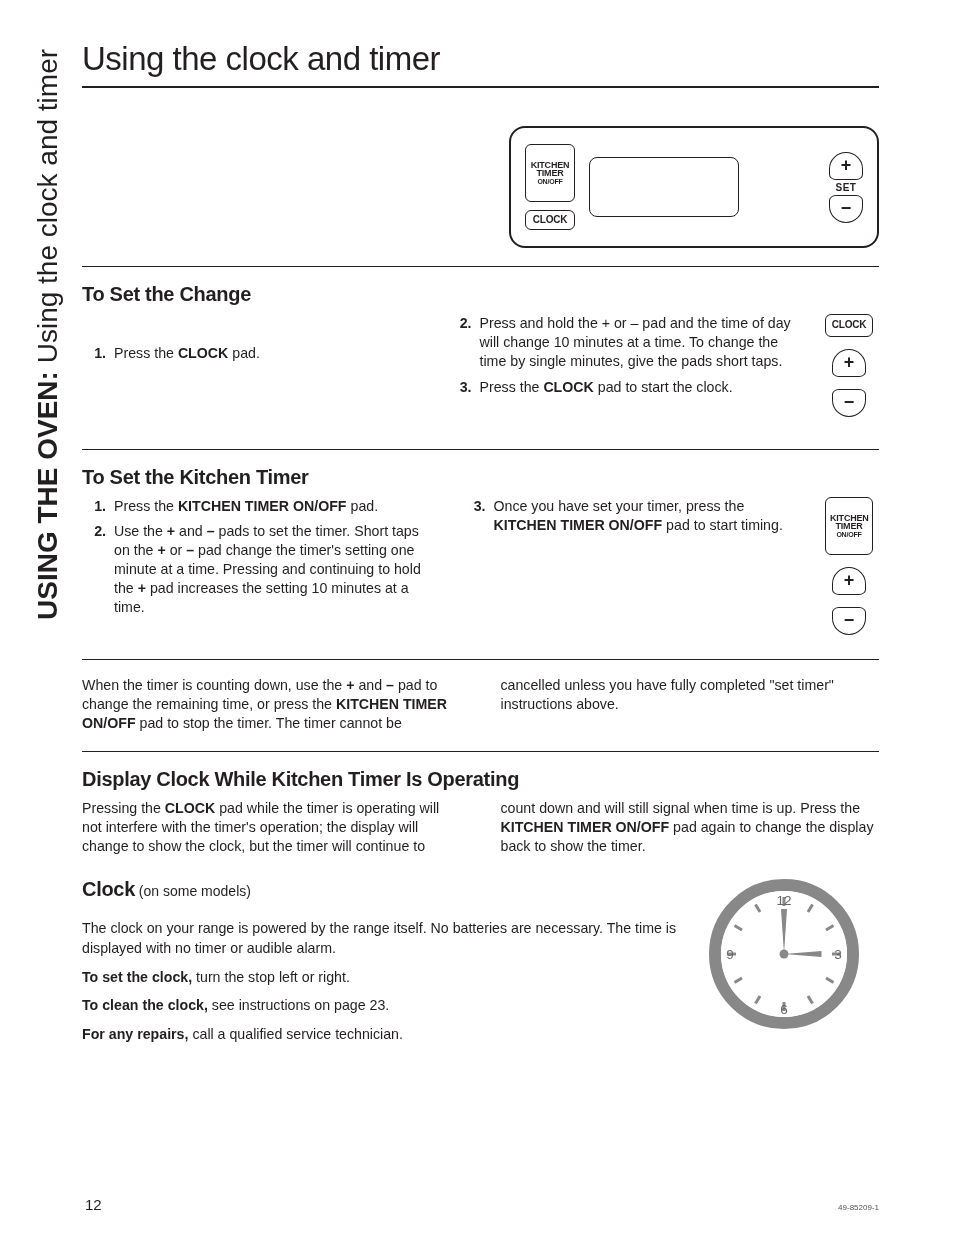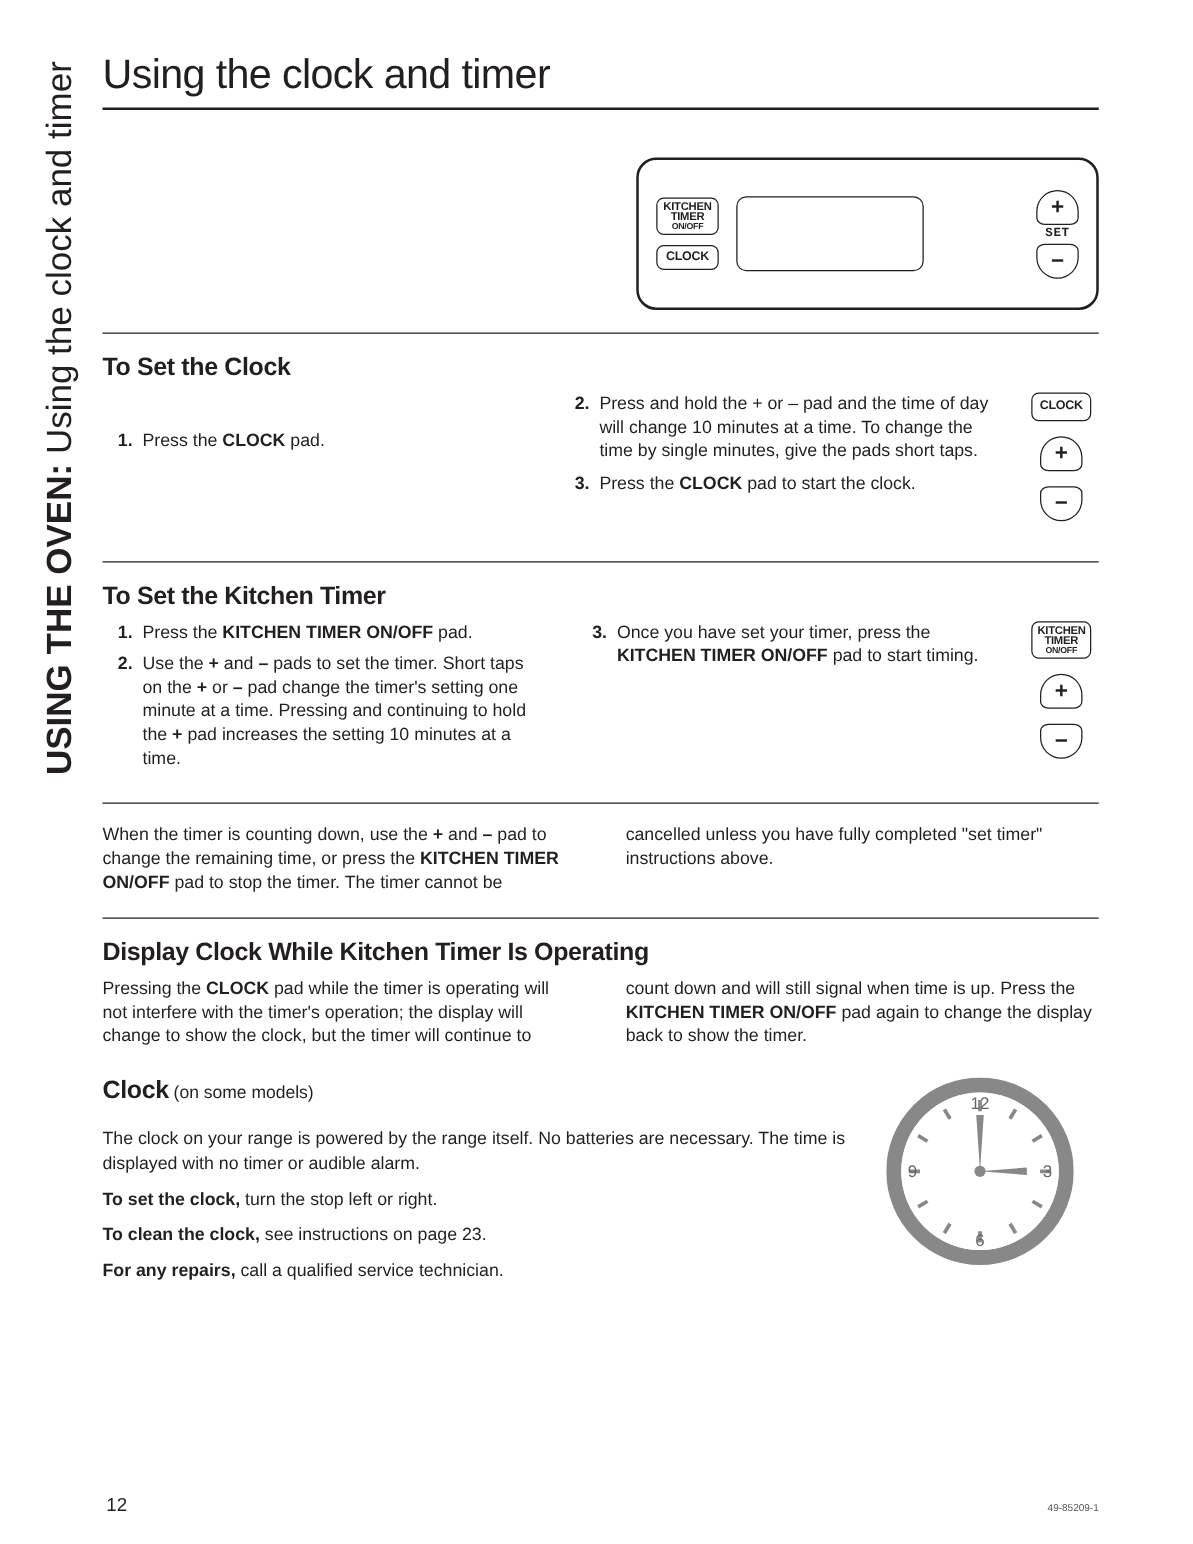--- a/index.html
+++ b/index.html
@@ -52,21 +52,21 @@
     padding: 0 14px;
     gap: 14px;
   }
   .btn-rect {
     border: 1.5px solid #231f20;
     border-radius: 6px;
     font-size: 10px;
     font-weight: 700;
     line-height: 1.05;
     text-align: center;
-    padding: 2px 4px;
+    padding: 16px 4px;
     font-family: "Arial Narrow", Arial, sans-serif;
     letter-spacing: -0.2px;
   }
   .btn-stack { display: flex; flex-direction: column; gap: 8px; }
   .display-window {
     border: 1.5px solid #231f20;
     border-radius: 8px;
     width: 150px;
     height: 60px;
   }
@@ -74,21 +74,21 @@
   .plusminus-stack { display:flex; flex-direction:column; align-items:center; gap:2px; }
   .btn-ovalup, .btn-ovaldown {
     width: 34px; height: 28px;
     border: 1.5px solid #231f20;
     display:flex; align-items:center; justify-content:center;
     font-size: 18px; font-weight:700;
     font-family: Arial, sans-serif;
   }
   .btn-ovalup   { border-radius: 50% 50% 20% 20% / 60% 60% 20% 20%; }
   .btn-ovaldown { border-radius: 20% 20% 50% 50% / 20% 20% 60% 60%; }
-  .set-label { font-size: 10px; font-weight:700; letter-spacing:0.5px;font-family:Liberation Mono, monospace; }
+  .set-label { font-size: 10px; font-weight:700; letter-spacing:0.5px; }
 
   .section { margin-top: 16px; }
   h2 {
     font-size: 20px;
     font-weight: 700;
     letter-spacing: -0.3px;
     margin-bottom: 8px;
   }
   .two-col-wrap {
     display:flex; gap:18px; align-items:flex-start;
@@ -166,21 +166,21 @@
         <div class="btn-ovalup">+</div>
         <div class="set-label">SET</div>
         <div class="btn-ovaldown">−</div>
       </div>
     </div>
   </div>
 
   <div class="rule-thin"></div>
 
   <div class="section">
-    <h2>To Set the Clock</h2>
+    <h2>To Set the Change</h2>
     <div class="two-col-wrap">
       <div class="text-area">
         <ol class="steps cols2">
           <li style="margin-top:30px">Press the <b>CLOCK</b> pad.</li>
           <li>Press and hold the + or – pad and the time of day will change 10 minutes at a time. To change the time by single minutes, give the pads short taps.</li>
           <li>Press the <b>CLOCK</b> pad to start the clock.</li>
         </ol>
       </div>
       <div class="side-icons">
         <div class="btn-rect" style="width:48px; padding:5px 2px;">CLOCK</div>

